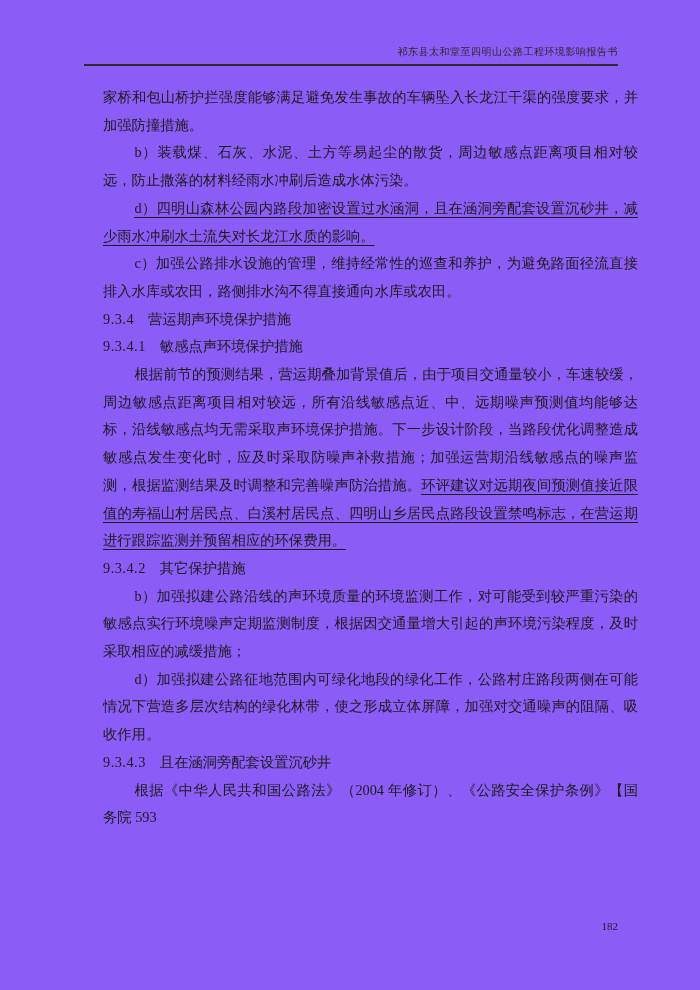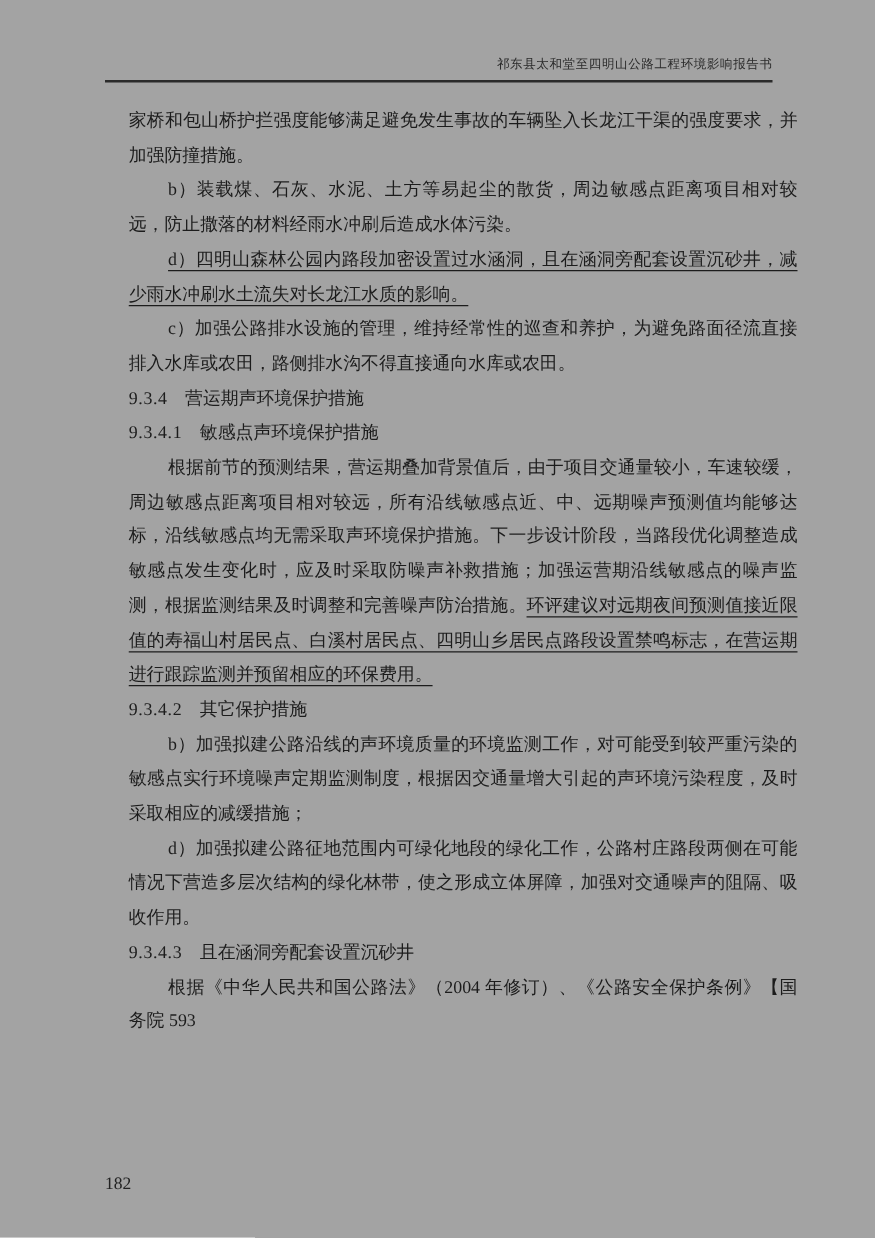--- a/index.html
+++ b/index.html
@@ -1,21 +1,21 @@
 <!DOCTYPE html>
 <html lang="zh"><head>
 <meta charset="utf-8">
 <style>
   html, body { margin: 0; padding: 0; background: #e8e8e8; }
   .page {
     position: relative;
     width: 700px;
     height: 990px;
     margin: 0 auto;
-    background: #a3a3a3;
+    background: #8b5cf6;
     color: #1c1c1c;
     font-family: "Liberation Serif", "DejaVu Serif", serif;
     overflow: hidden;
   }
   .header {
     position: absolute;
     top: 46px;
     left: 84px;
     width: 534px;
     text-align: right;
@@ -54,25 +54,25 @@
   .para.cont { text-indent: 0; }
   .heading { text-indent: 0; }
   .h-num { margin-right: 14px; letter-spacing: 0.5px; }
   .u {
     text-decoration: underline;
     text-underline-offset: 3.5px;
     text-decoration-thickness: 1px;
   }
   .footer {
     position: absolute;
-    top: 940px;
+    top: 920px;
     left: 84px;
     width: 534px;
-    text-align: left;
-    font-size: 14px;
+    text-align: right;
+    font-size: 11px;
     color: #222222;
   }
 </style>
 </head>
 <body>
 
 <div class="page">
 
   <div class="header">
     <span>祁东县太和堂至四明山公路工程环境影响报告书</span>

